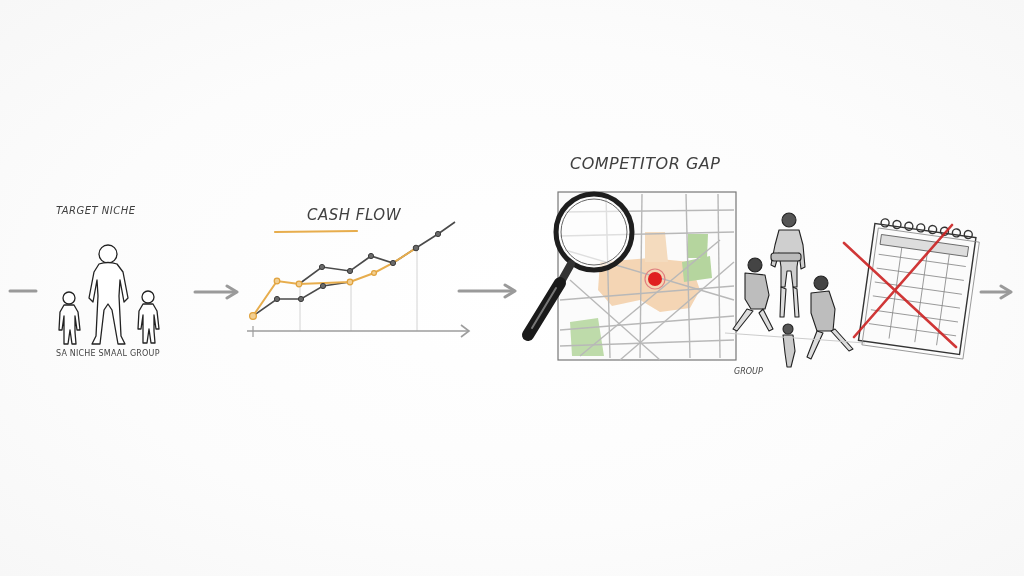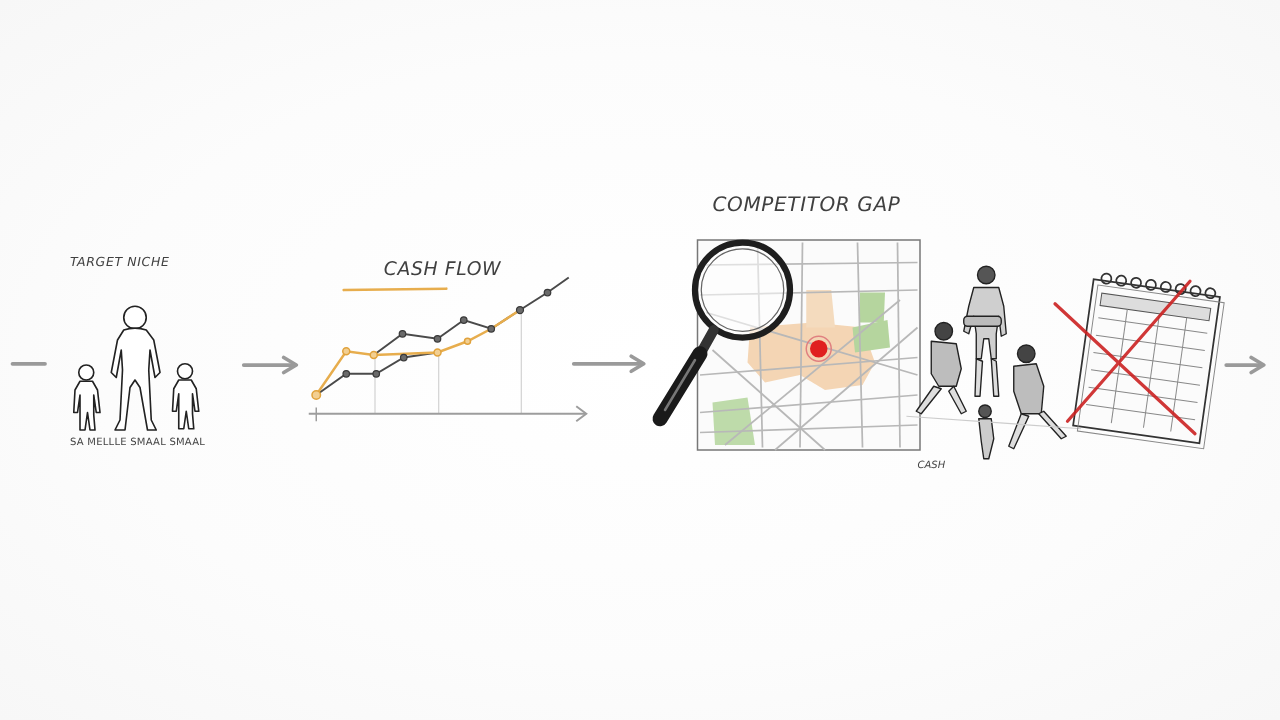--- a/index.html
+++ b/index.html
@@ -79,21 +79,21 @@
     <circle cx="53" cy="14" r="9"></circle>
     <path d="M44,24 Q53,21 62,24 L68,32 L73,58 L69,62 L65,40 L64,56 L66,96 L70,104 L63,104 L57,70 L53,64 L49,70 L45,104 L37,104 L41,96 L43,56 L42,40 L38,62 L34,58 L39,32 Z"></path>
 
     <circle cx="14" cy="58" r="6"></circle>
     <path d="M9,65 L19,65 L23,72 L25,90 L22,90 L20,76 L20,92 L21,104 L17,104 L15,90 L13,104 L9,104 L9,92 L9,76 L7,90 L4,90 L5,72 Z"></path>
 
     <circle cx="93" cy="57" r="6"></circle>
     <path d="M88,64 L98,64 L102,71 L104,89 L101,89 L99,75 L99,91 L100,103 L96,103 L94,89 L92,103 L88,103 L88,91 L88,75 L86,89 L83,89 L84,71 Z"></path>
   </g>
 </svg>
-<div class="caption-group">SA MELLLE SMAAL SMAAL</div>
+<div class="caption-group">SA NICHE SMAAL GROUP</div>
 
 <div class="label title-cash">CASH FLOW</div>
 <svg class="abs" style="left:240px;top:215px" width="240" height="130" viewBox="240 215 240 130">
 
   <line x1="275" y1="232" x2="357" y2="231" stroke="#e7ad4d" stroke-width="2.2" stroke-linecap="round"></line>
 
   <g stroke="#c9c9c9" stroke-width="0.8">
     <line x1="300" y1="284" x2="300" y2="331"></line>
     <line x1="351" y1="282" x2="351" y2="331"></line>
     <line x1="417" y1="248" x2="417" y2="331"></line>
@@ -182,21 +182,21 @@
 
     <circle cx="63" cy="124" r="5" fill="#555"></circle>
     <path d="M58,130 L68,130 L70,146 L66,162 L62,162 L60,148 Z" fill="#ccc"></path>
 
     <circle cx="96" cy="78" r="7" fill="#444"></circle>
     <path d="M86,88 L104,86 L110,104 L108,126 L92,126 L86,108 Z" fill="#bdbdbd"></path>
     <path d="M92,126 L82,152 L86,154 L98,128 Z M106,126 L124,146 L128,144 L110,124 Z" fill="#ddd"></path>
   </g>
   <line x1="0" y1="128" x2="140" y2="138" stroke="#ccc" stroke-width="1"></line>
 </svg>
-<div class="caption-myto">CASH</div>
+<div class="caption-myto">GROUP</div>
 
 <svg class="abs" style="left:840px;top:215px" width="140" height="150" viewBox="0 0 140 150">
   <g transform="rotate(8 70 75)">
     <rect x="26" y="14" width="102" height="118" fill="#fbfbfb" stroke="#333" stroke-width="1.4"></rect>
     <rect x="30" y="18" width="102" height="118" fill="none" stroke="#888" stroke-width="0.8"></rect>
 
     <g fill="none" stroke="#333" stroke-width="1.4">
       <circle cx="36" cy="12" r="4"></circle>
         <circle cx="48" cy="12" r="4"></circle>
         <circle cx="60" cy="12" r="4"></circle>

